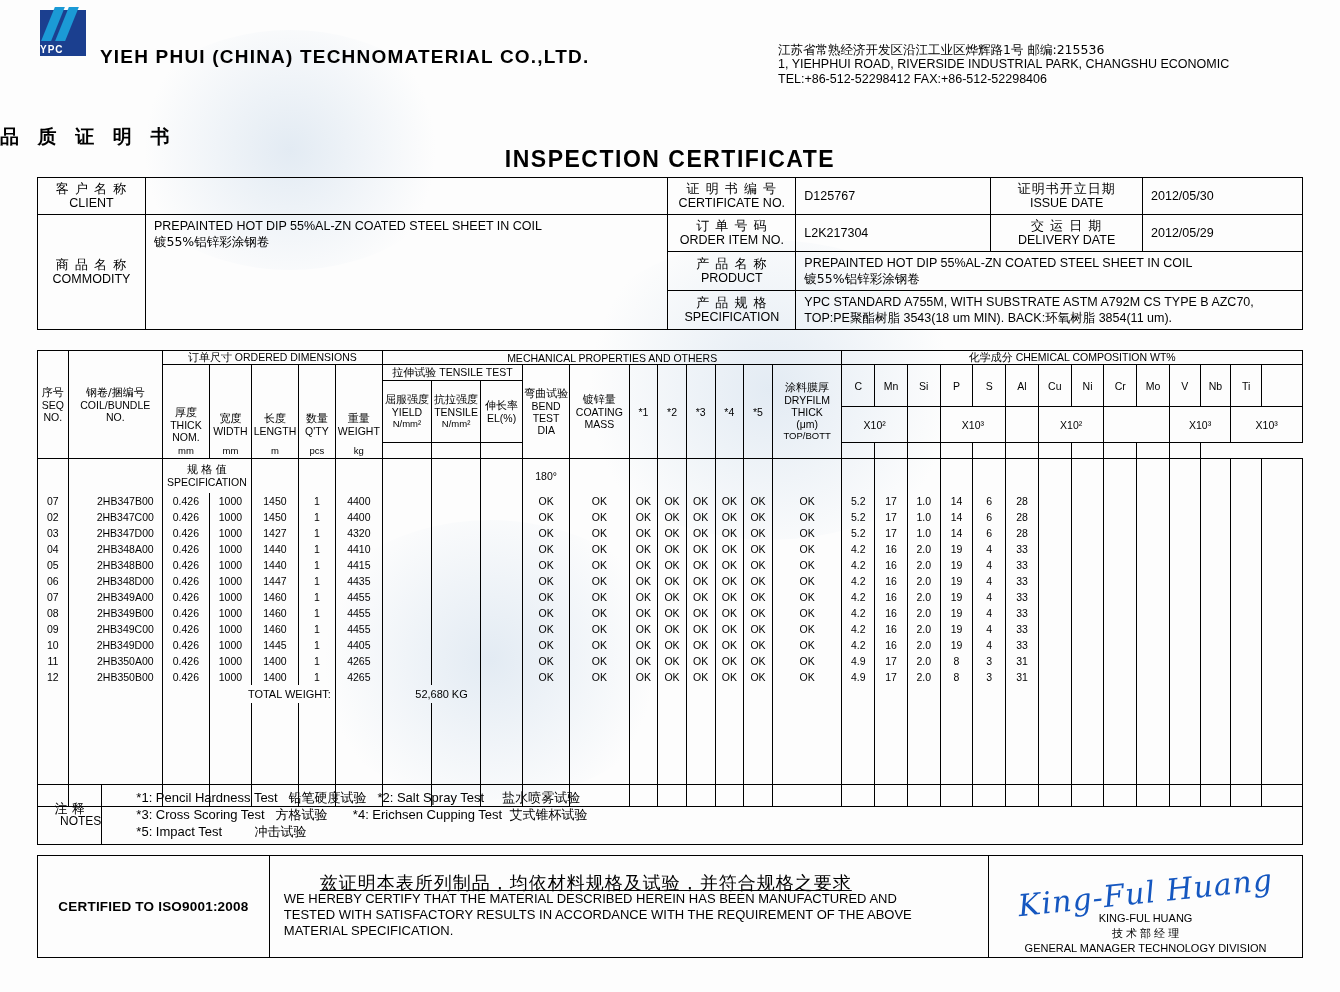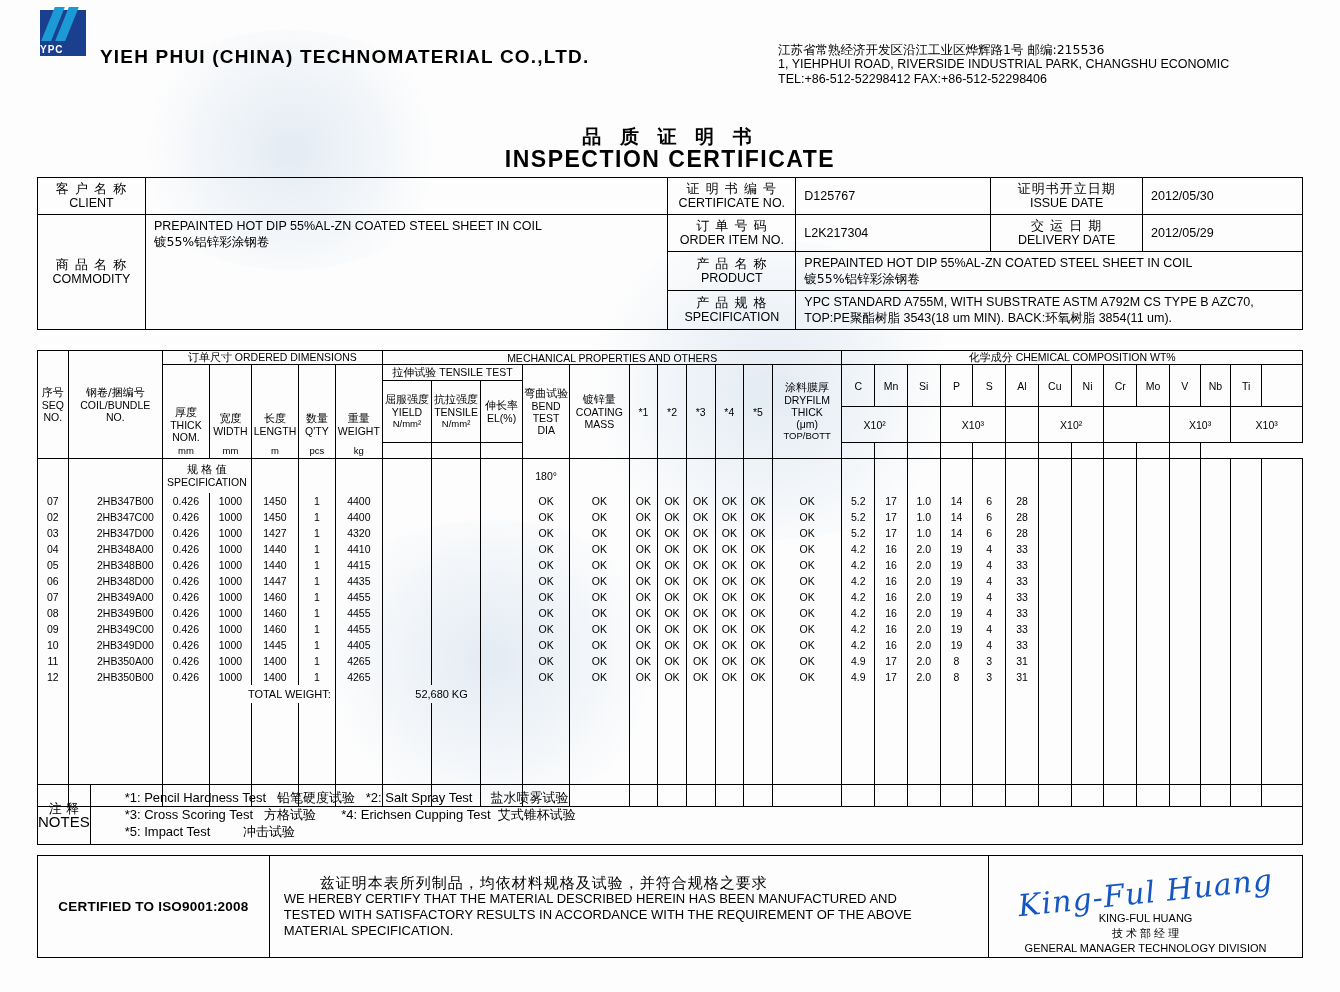--- a/index.html
+++ b/index.html
@@ -99,21 +99,21 @@
   }
   .addr .cn {
     font-family: "DejaVu Sans", sans-serif;
     font-size: 12.5px;
   }
 
   .title-cn {
     position: absolute;
     left: 0; top: 124px;
     width: 1340px;
-    text-align: center;
+    text-align: left;
     font-family: "DejaVu Sans", sans-serif;
     font-size: 19px;
     font-weight: bold;
     letter-spacing: 6px;
   }
   .title-en {
     position: absolute;
     left: 0; top: 146px;
     width: 1340px;
     text-align: center;
@@ -215,24 +215,25 @@
     letter-spacing: 0.2px;
   }
   .certify {
     padding: 8px 10px 8px 14px;
     font-family: "Liberation Sans", sans-serif;
     font-size: 13px;
     line-height: 16px;
   }
   .certify .cn {
     font-family: "DejaVu Sans", sans-serif;
-    font-size: 15px;
+    font-size: 18px;
     letter-spacing: 1px;
     display: block;
     padding-left: 36px;
+    text-decoration: underline;
   }
   .sign-cell {
     position: relative;
     text-align: center;
     vertical-align: bottom;
   }
   .sign {
     font-family: "DejaVu Serif", serif;
     font-style: italic;
     font-size: 30px;
@@ -1045,21 +1046,21 @@
       <td class="nb-t"></td>
     </tr>
   </tbody>
     </table>
 
   <table class="notes">
     <tbody>
         <tr>
       <td class="notes-label">
         <div class="cn">注 释</div>
-        <div style="font-family:'Liberation Sans',sans-serif;font-size:15px;">NOTES</div>
+        <div style="font-family:'Liberation Sans',sans-serif;font-size:12px;margin-left:22px;">NOTES</div>
       </td>
       <td class="notes-body">
         <div>
           <span>*1:  Pencil Hardness Test</span>&nbsp;&nbsp;
           <span class="cn">铅笔硬度试验</span>&nbsp;&nbsp;
           <span>*2:  Salt Spray Test</span>&nbsp;&nbsp;&nbsp;&nbsp;
           <span class="cn">盐水喷雾试验</span>
         </div>
         <div>
           <span>*3:  Cross Scoring Test</span>&nbsp;&nbsp;

